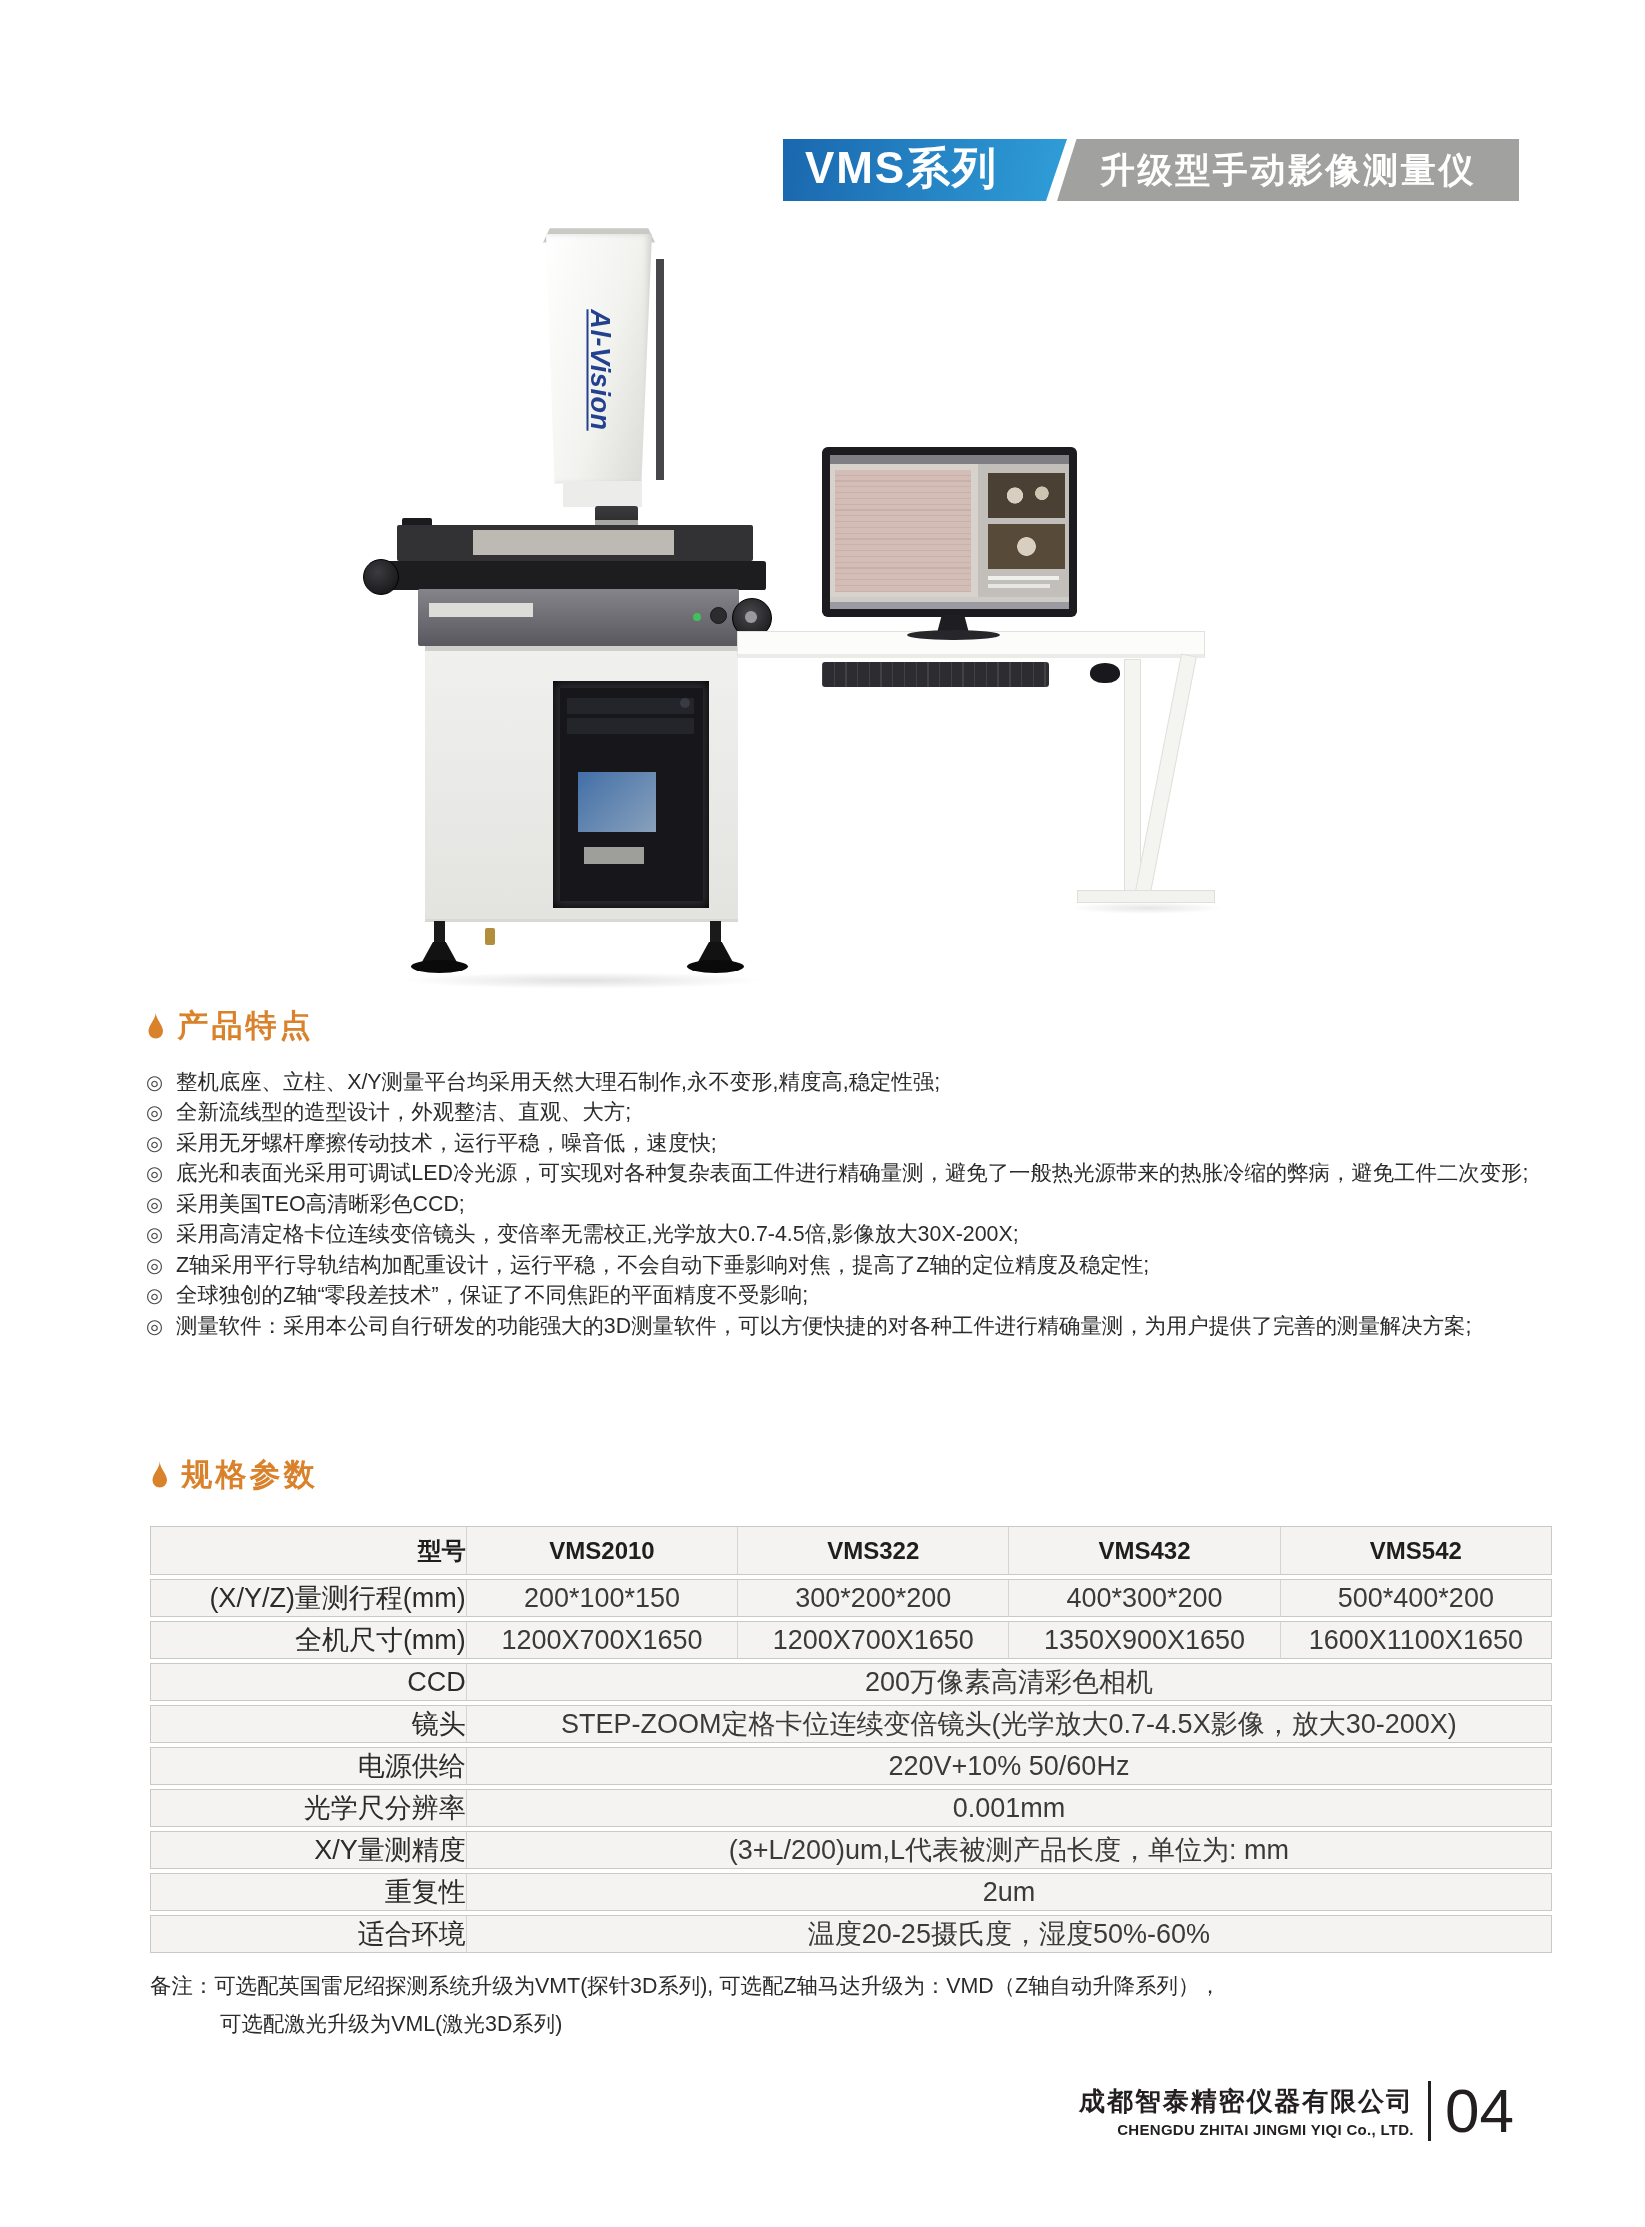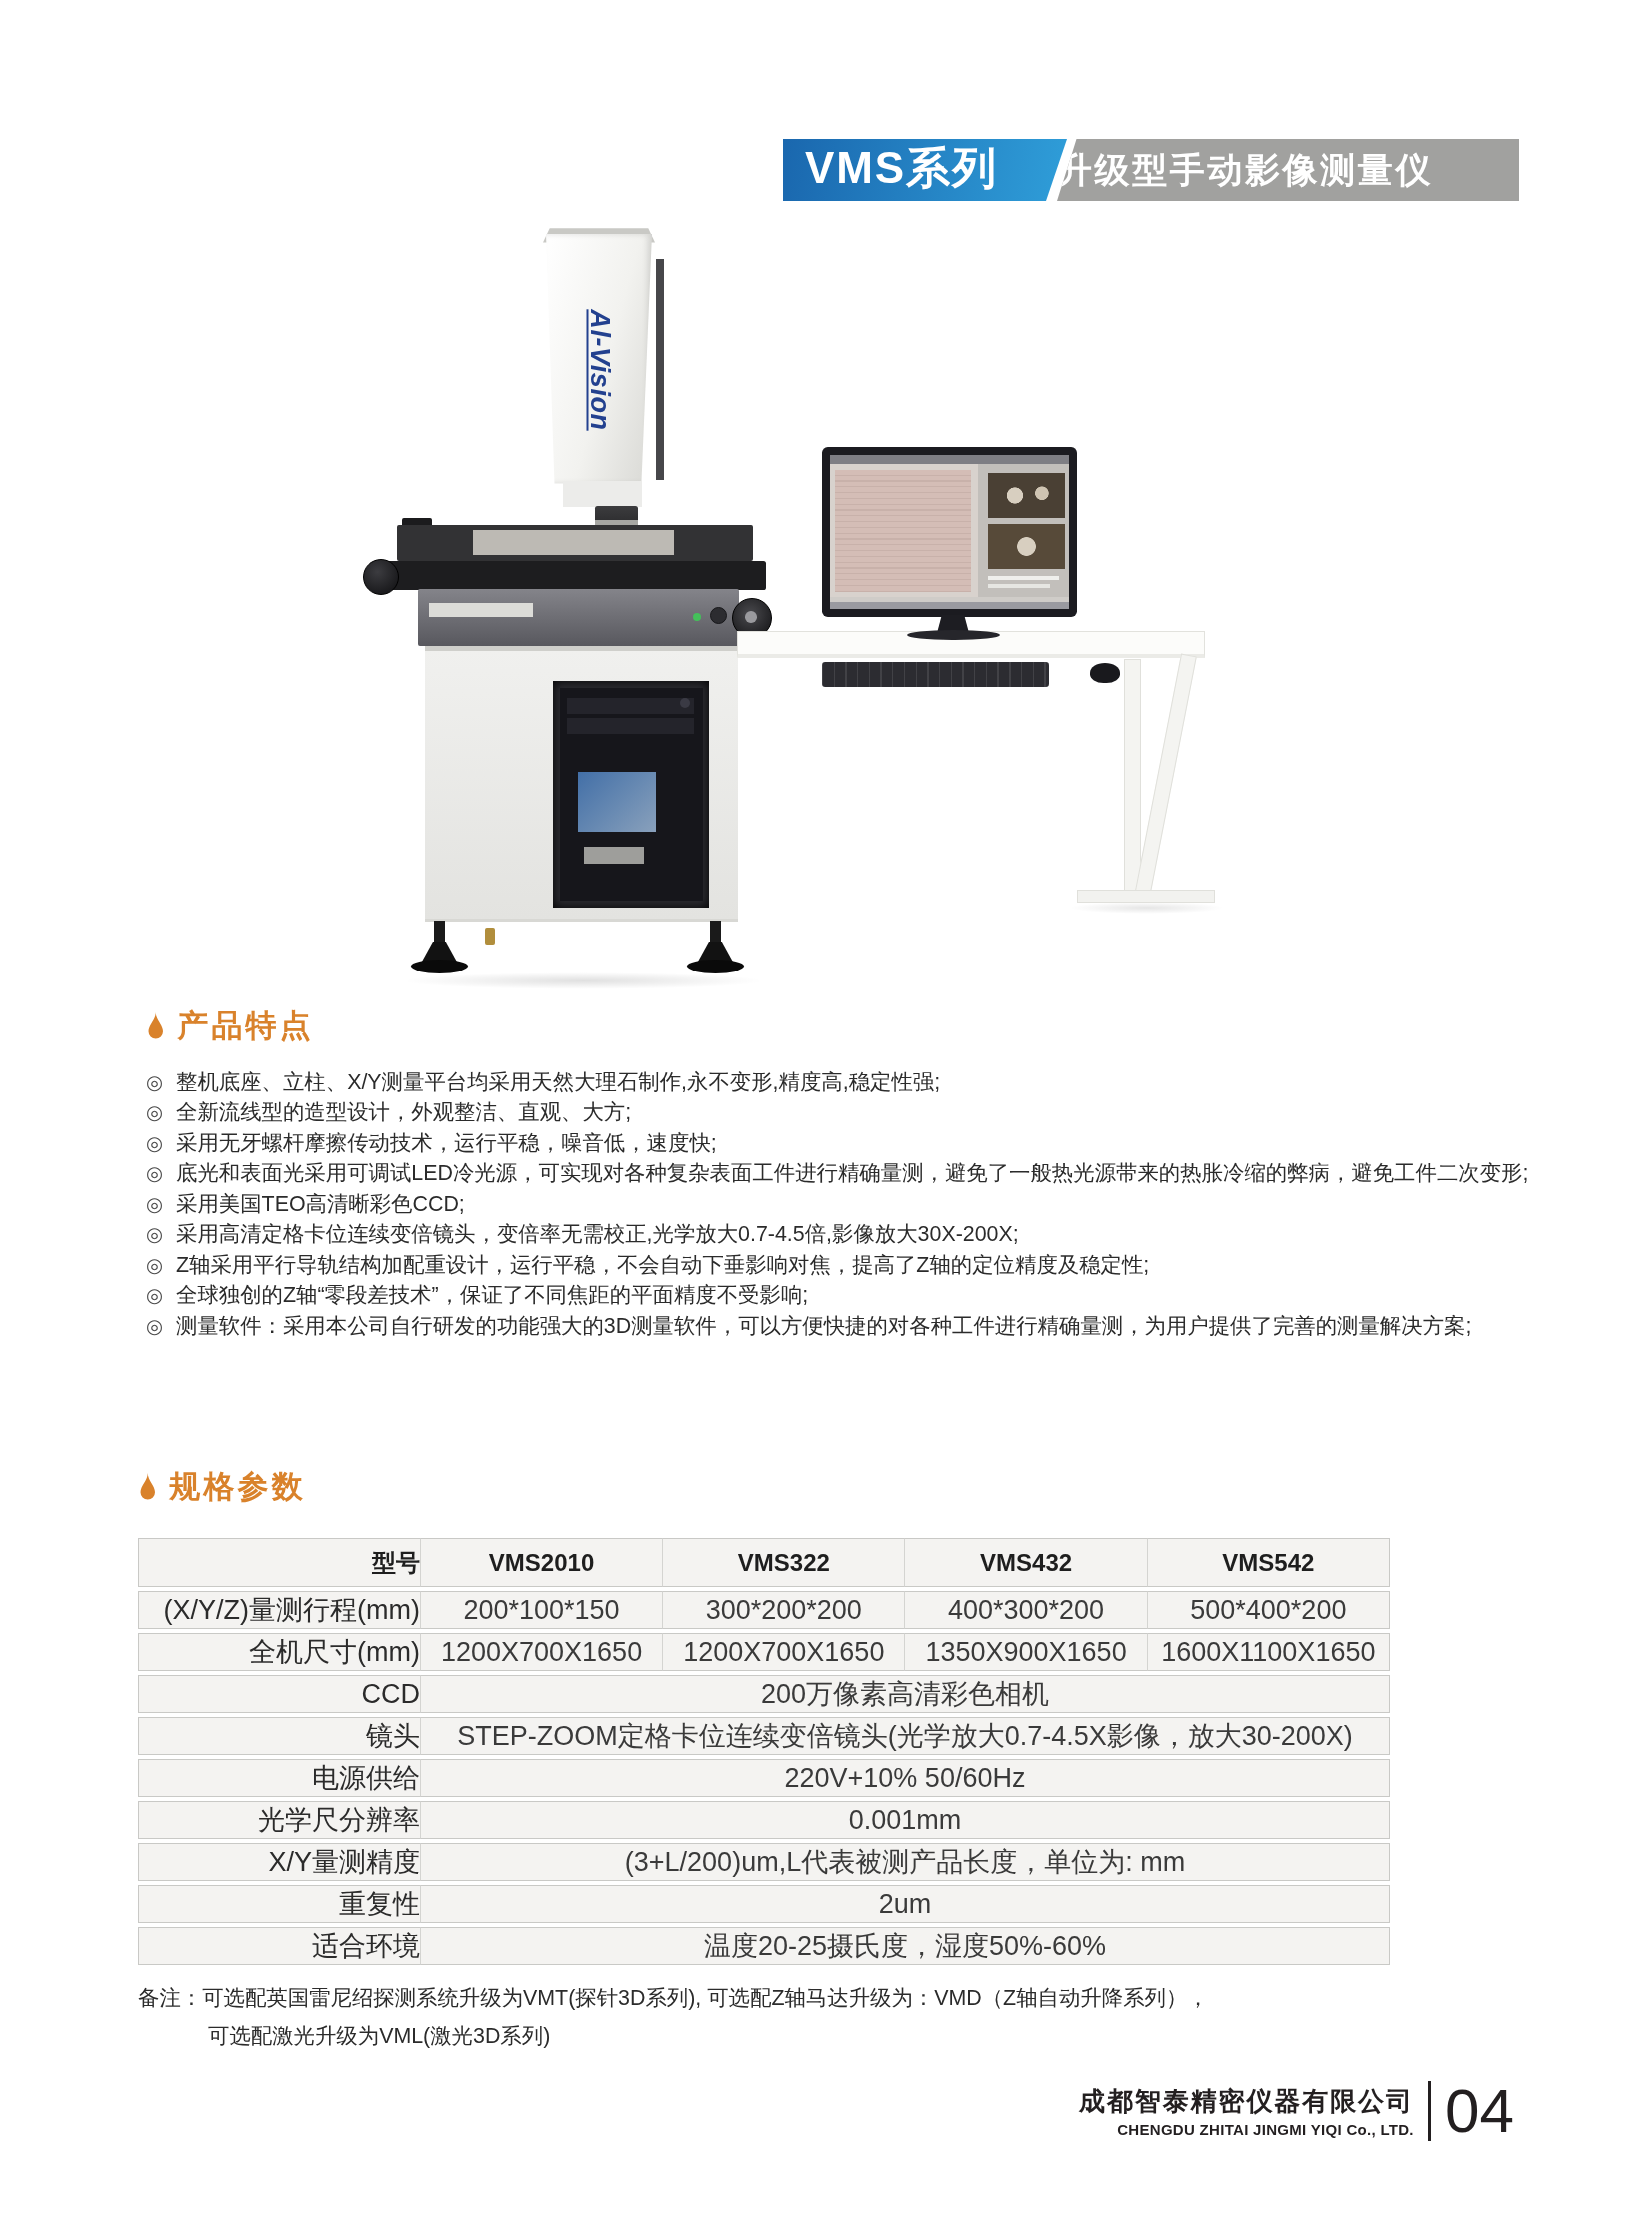--- a/index.html
+++ b/index.html
@@ -17,21 +17,21 @@
 
   
   .series-box{position:absolute;left:783px;top:139px;width:284px;height:62px;
     background:linear-gradient(100deg,var(--header-blue-from),var(--header-blue-to));
     clip-path:polygon(0 0,100% 0,calc(100% - 21px) 100%,0 100%);
     display:flex;padding-left:22px;}
   .series-box span{color:#fff;font-size:44px;font-weight:bold;letter-spacing:1.9px;}
   .subtitle-box{position:absolute;left:1057px;top:139px;width:462px;height:62px;
     background:var(--header-gray);
     clip-path:polygon(19.5px 0,100% 0,100% 100%,0 100%);
-    display:flex;align-items:center;justify-content:flex-start;}
+    display:flex;align-items:center;justify-content:center;}
   .subtitle-box span{color:#fff;font-size:35px;font-weight:bold;letter-spacing:2.6px;}
 
   
   .photo{position:absolute;left:337px;top:214px;width:896px;height:769px;}
   .photo div{position:absolute;}
   .m-head-cap{left:206px;top:14.3px;width:112px;height:14.3px;background:#c9c9c5;
     clip-path:polygon(6% 0,94% 0,100% 100%,0 100%);}
   .m-head{left:209px;top:19.5px;width:106px;height:250px;
     background:linear-gradient(105deg,#ffffff 0%,#f2f2ef 55%,#d8d8d4 100%);
     clip-path:polygon(0 0,100% 0,90% 100%,8% 100%);box-shadow:inset -3.9px 0 6.5px rgba(0,0,0,.12);}
@@ -100,21 +100,21 @@
 
   
   .sec-title{display:flex;align-items:center;gap:11.7px;color:var(--accent);}
   .sec-title h2{font-size:31px;font-weight:bold;letter-spacing:3.2px;color:var(--accent);}
   .drop{display:inline-flex;}
   .features{position:absolute;left:146px;top:1005px;width:1415px;}
   .feature-list{list-style:none;margin-top:19.5px;}
   .feature-item{display:flex;gap:13px;font-size:21.4px;line-height:30.5px;color:#2b2b2b;}
   .feature-item .bullet{color:#4a4a4a;font-size:19.5px;flex:0 0 auto;}
 
-  .specs{position:absolute;left:138px;top:1454px;width:1252px;margin-top:12px;}
+  .specs{position:absolute;left:150px;top:1454px;width:1402px;}
   table.spec{width:100%;margin-top:26px;border-collapse:separate;border-spacing:0 4.5px;table-layout:fixed;}
   table.spec th,table.spec td{background:var(--table-bg);border-top:0.6px solid var(--table-border);
     border-bottom:0.6px solid var(--table-border);border-right:0.6px solid #d4d4d1;
     text-align:center;vertical-align:middle;font-size:27px;color:#3a3a3a;}
   table.spec th:first-child,table.spec td:first-child{border-left:0.6px solid var(--table-border);text-align:right;}
   table.spec th:last-child,table.spec td:last-child{border-right:0.6px solid var(--table-border);}
   table.spec th{height:49px;font-size:24px;font-weight:bold;color:#1e1e1e;}
   table.spec td{height:34px;}
   table.spec td.row-label{color:#2b2b2b;}
   .col-model{width:22.6%;} .col-v{width:19.35%;}

